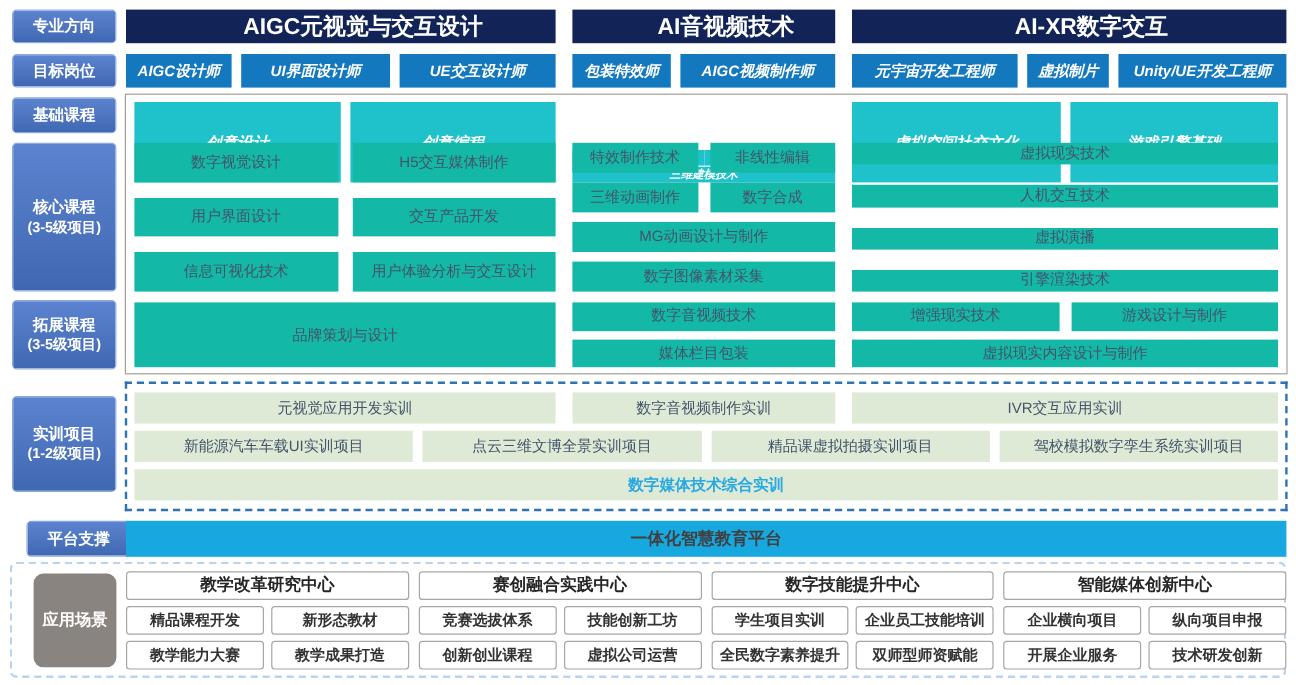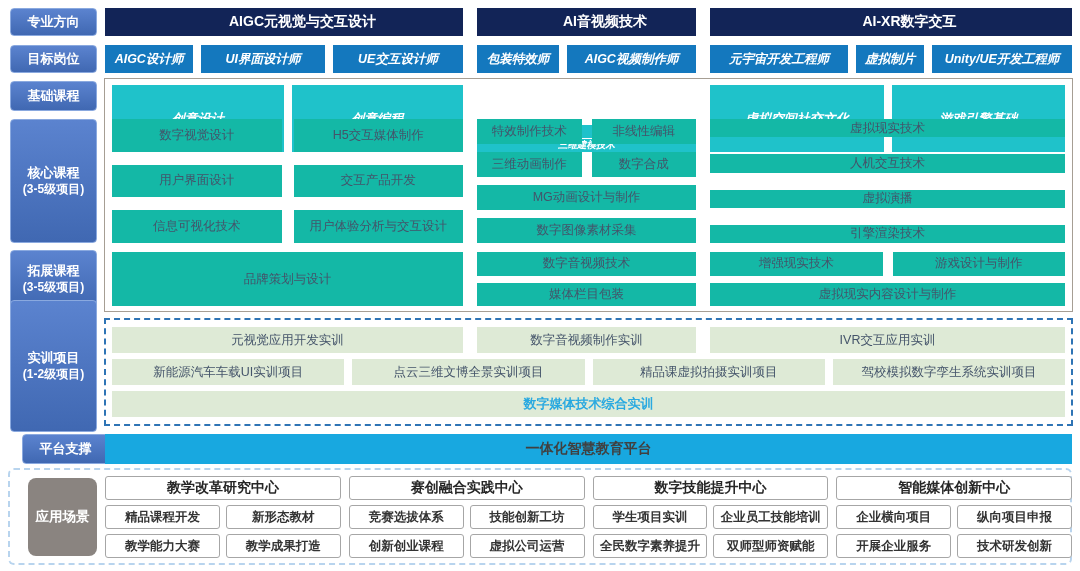--- a/index.html
+++ b/index.html
@@ -13,21 +13,21 @@
     font-size:13px;display:flex;flex-direction:column;align-items:center;
     justify-content:center;text-align:center;line-height:1.3;}
   .sbox .sub{font-size:12px;}
 
   
   .colgrid{position:absolute;left:105px;width:967px;display:grid;
     grid-template-columns:358px 219px 362px;column-gap:14px;}
   .colgrid-in{position:absolute;left:112px;width:953px;display:grid;
     grid-template-columns:351px 219px 355px;column-gap:14px;}
 
-  .hdr{background:#122457;color:#fff;font-weight:bold;font-size:14px;
+  .hdr{background:#122457;color:#fff;font-weight:bold;font-size:19px;
     display:flex;align-items:center;justify-content:center;padding-left:37px;}
 
   .pos-group{display:flex;gap:8px;}
   .pos{background:#1478be;color:#fff;font-weight:bold;font-style:italic;
     font-size:12.5px;display:flex;align-items:center;justify-content:center;white-space:nowrap;}
 
   .frame{position:absolute;left:104px;top:78px;width:969px;height:234px;
     box-sizing:border-box;border:1px solid #a69e94;}
   .tframe{position:absolute;left:104px;top:318px;width:969px;height:108px;
     box-sizing:border-box;border:2px dashed #2e74b5;}
@@ -94,21 +94,21 @@
       <span>基础课程</span>
     </div>
   <div class="sbox" style="top:119px;height:124px;">
     <span>核心课程</span>
     <span class="sub">(3-5级项目)</span>
   </div>
   <div class="sbox" style="top:250px;height:58px;align-items:center;">
     <span>拓展课程</span>
     <span class="sub">(3-5级项目)</span>
   </div>
-  <div class="sbox" style="top:300px;height:132px;text-align:right;">
+  <div class="sbox" style="top:330px;height:80px;text-align:right;">
     <span>实训项目</span>
     <span class="sub">(1-2级项目)</span>
   </div>
   <div class="sbox" style="top:434px;height:30px;margin-left:12px;">
       <span>平台支撑</span>
     </div>
 
   <div class="colgrid" style="top:8px;height:28px;">
     <div class="hdr">AIGC元视觉与交互设计</div>
     <div class="hdr">AI音视频技术</div>

